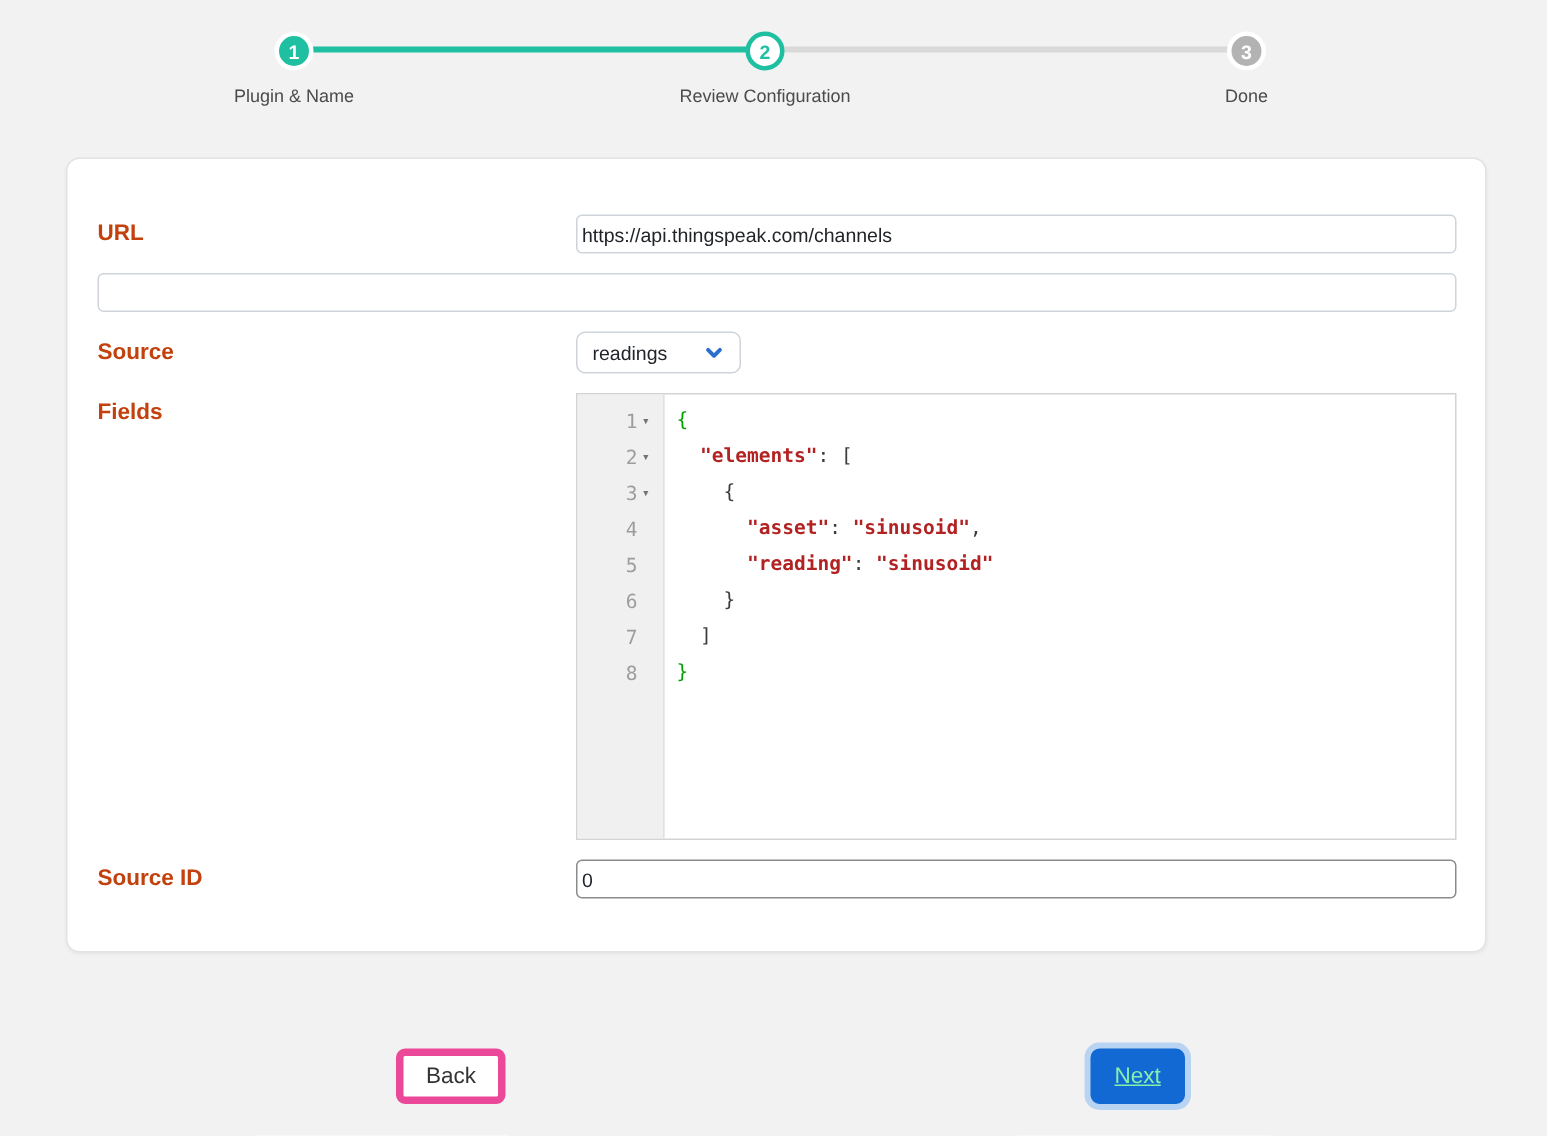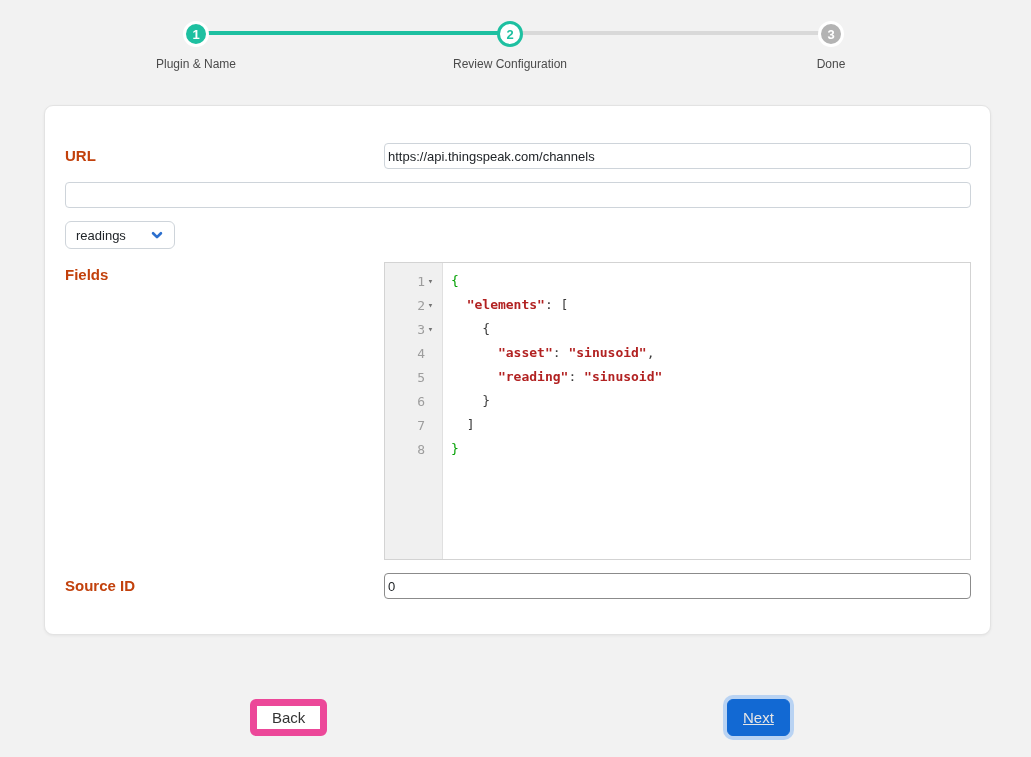--- a/index.html
+++ b/index.html
@@ -96,25 +96,25 @@
   .code-line .red{color:var(--code-red);font-weight:bold;}
   .code-line .dark{color:var(--code-dark);}
 
   
   .btn{
     position:absolute;top:699px;height:37px;border-radius:6px;
     font-size:15px;font-family:"Liberation Sans", sans-serif;cursor:pointer;
     display:flex;align-items:center;justify-content:center;padding:0 15px;
   }
   .btn-back{
-    left:250px;background:#fff;border:7px solid #ec4899;color:#333;
+    left:264px;background:#fff;border:5px solid #ec4899;color:#333;
   }
   .btn-next{
     left:727px;background:var(--next-blue);border:1px solid var(--next-blue);
-    color:#e5e5e5;box-shadow:0 0 0 4px var(--next-ring);text-decoration:underline;
+    color:#86efac;box-shadow:0 0 0 4px var(--next-ring);text-decoration:underline;
   }
 </style>
 </head>
 <body>
 
 <div class="page">
 
   <div class="stepper">
     <div class="connector c1"></div>
     <div class="connector c2"></div>
@@ -137,20 +137,21 @@
       </div>
     </div>
 
     <div class="form-row">
       <div class="control">
         <input class="text-input" type="text" value="" style="">
       </div>
     </div>
 
     <div class="form-row">
+      <div class="form-label">Source</div>
       <div class="control">
         <div class="select-box" role="combobox">
           <span>readings</span>
           <span class="caret">
             <svg width="14" height="14" viewBox="0 0 16 16">
               <path d="M3.5 6l4.5 4.5L12.5 6" fill="none" stroke="currentColor" stroke-width="3" stroke-linecap="round" stroke-linejoin="round"></path>
             </svg>
           </span>
         </div>
       </div>

